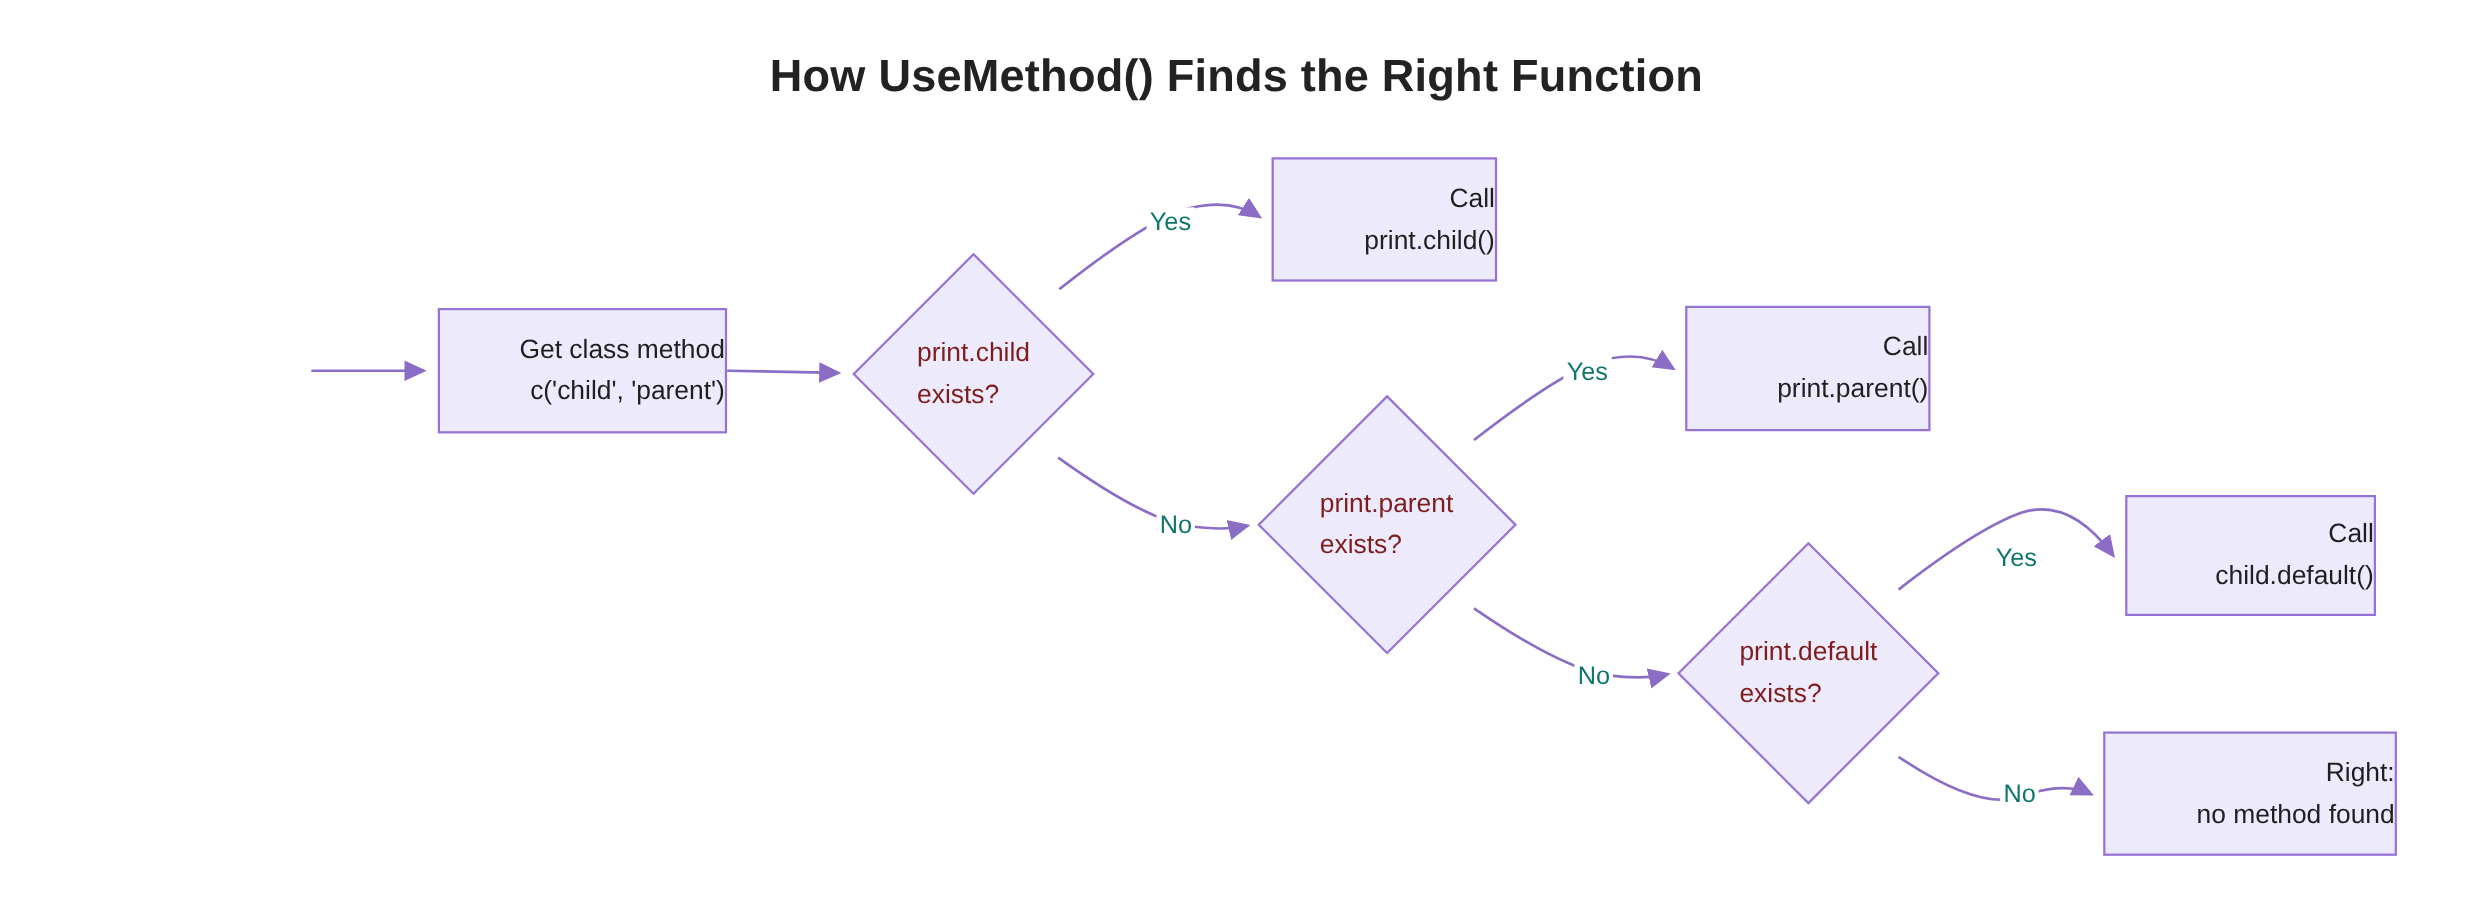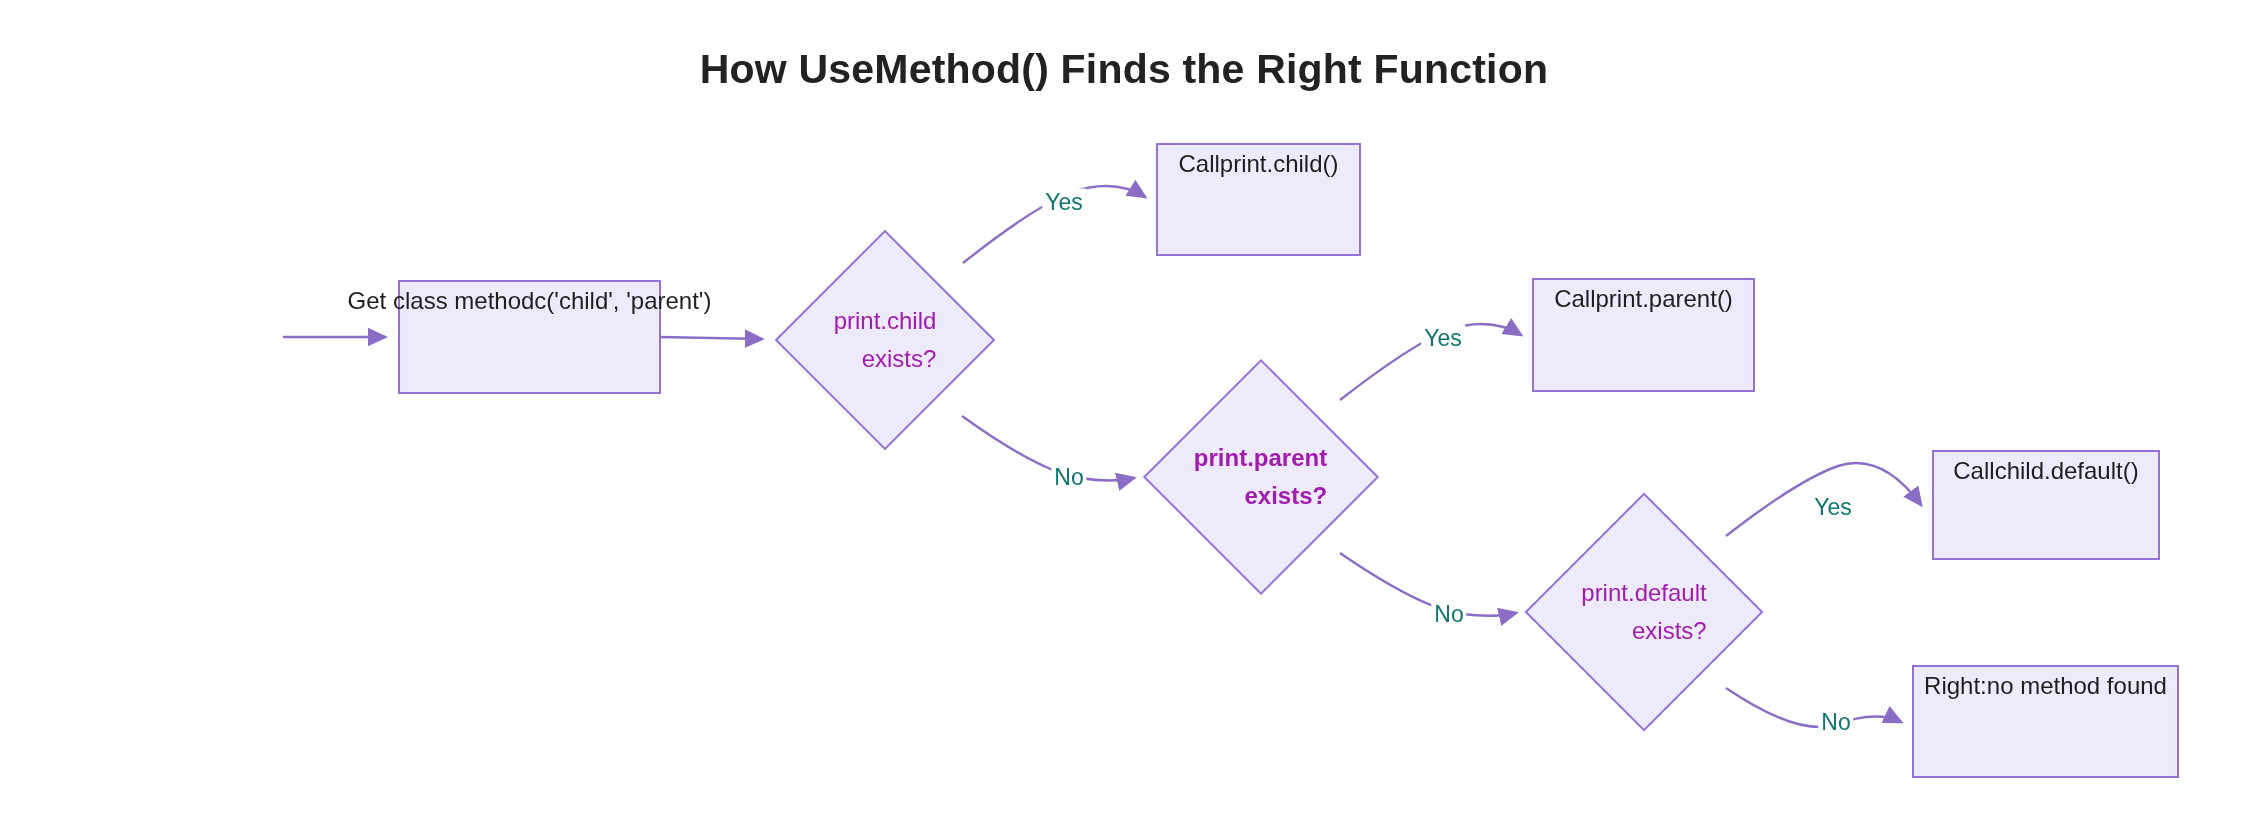--- a/index.html
+++ b/index.html
@@ -40,22 +40,22 @@
     color: #222222;
     letter-spacing: 0.2px;
     white-space: nowrap;
   }
   .node {
     position: absolute;
     box-sizing: border-box;
     background: #ECEAFB;
     border: 2px solid #9672D6;
     display: flex;
-    flex-direction: row;
-    align-items: flex-start;
+    flex-direction: column;
+    align-items: flex-end;
     justify-content: center;
     color: #1f1f1f;
     font-size: 24px;
     line-height: 1.58;
     text-align: center;
   }
   .node .line { display: block; white-space: nowrap; }
 
   .diamond-wrap {
     position: absolute;
@@ -68,24 +68,24 @@
     left: 50%;
     top: 50%;
     box-sizing: border-box;
     background: #ECEAFB;
     border: 2px solid #9672D6;
     transform: translate(-50%, -50%) rotate(45deg);
   }
   .diamond-label {
     position: relative;
     z-index: 2;
-    color: #a21caf;
+    color: #7f1d1d;
     font-size: 24px;
     line-height: 1.58;
-    text-align: right;
+    text-align: left;
     white-space: nowrap;
   }
   .diamond-label .line { display: block; }
 
   .edge-label {
     position: absolute;
     font-size: 23px;
     color: #0f766e;
     background: #ffffff;
     padding: 0 3px;
@@ -136,21 +136,21 @@
       <span class="line">print.child</span>
       <span class="line">exists?</span>
     </div>
   </div>
 
   <div class="node" style="left:1156px; top:143px; width:205px; height:113px;">
     <span class="line">Call</span>
     <span class="line">print.child()</span>
   </div>
 
-  <div class="diamond-wrap" style="left:1143px; top:358px; width:235px; height:237px;font-weight:bold;">
+  <div class="diamond-wrap" style="left:1143px; top:358px; width:235px; height:237px;">
     <div class="diamond-shape" style="width:167px; height:167px;"></div>
     <div class="diamond-label">
       <span class="line">print.parent</span>
       <span class="line">exists?</span>
     </div>
   </div>
 
   <div class="node" style="left:1532px; top:278px; width:223px; height:114px;">
     <span class="line">Call</span>
     <span class="line">print.parent()</span>

